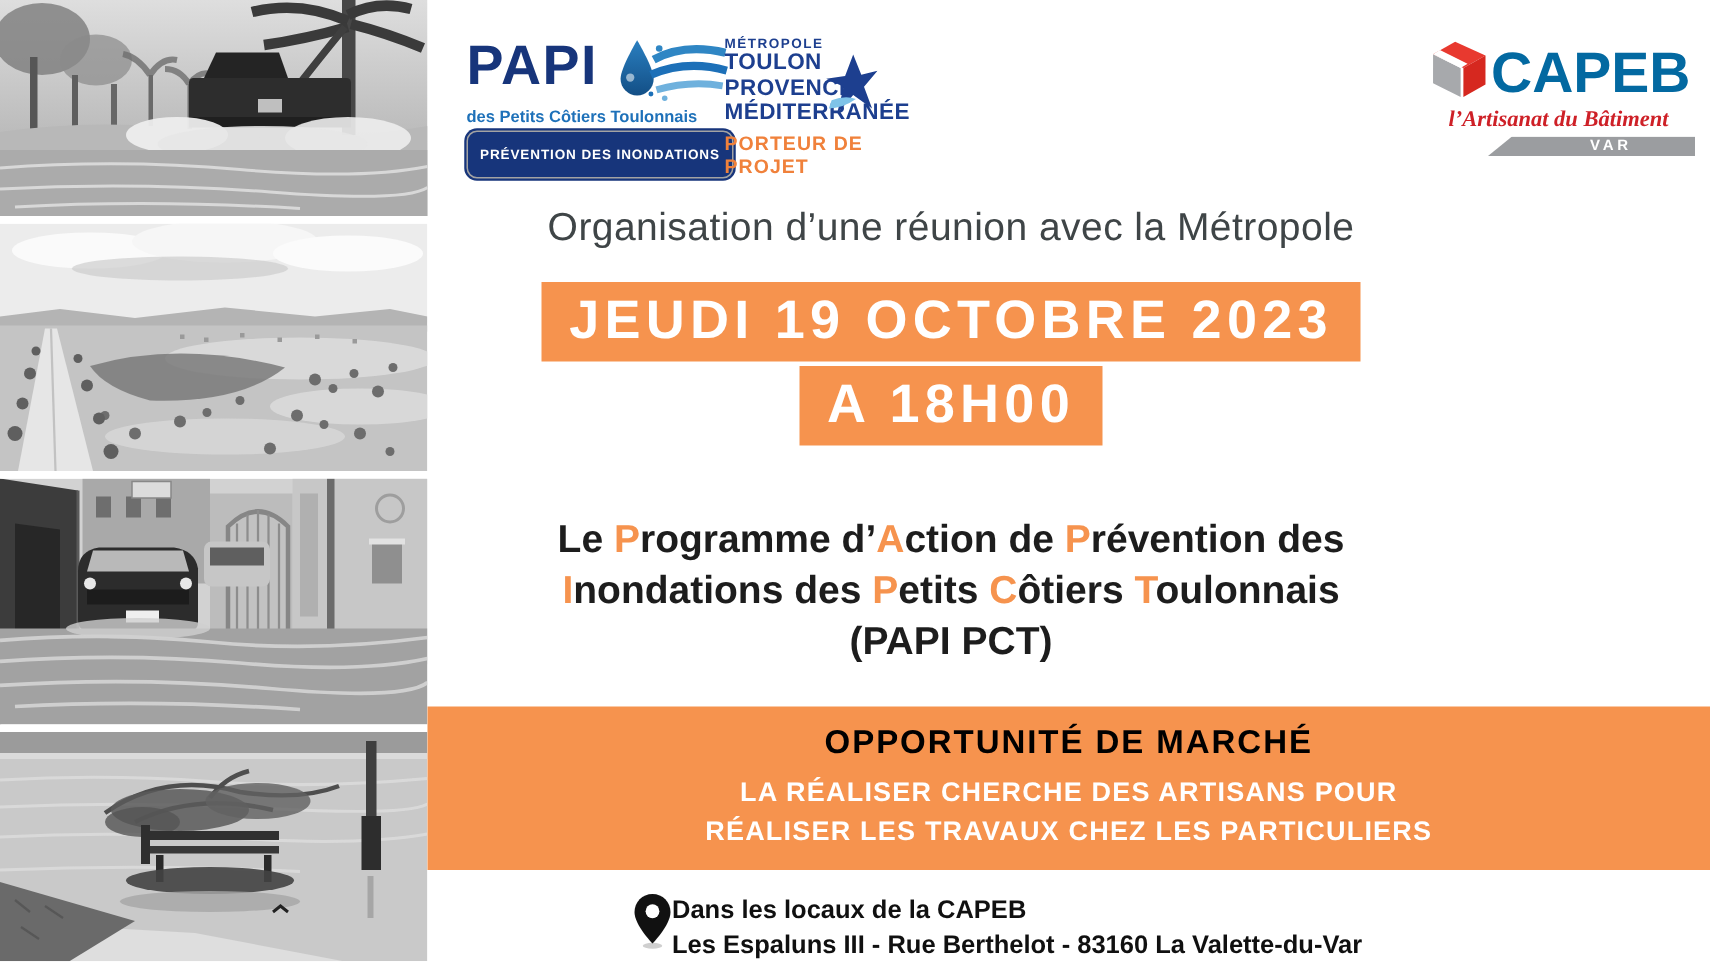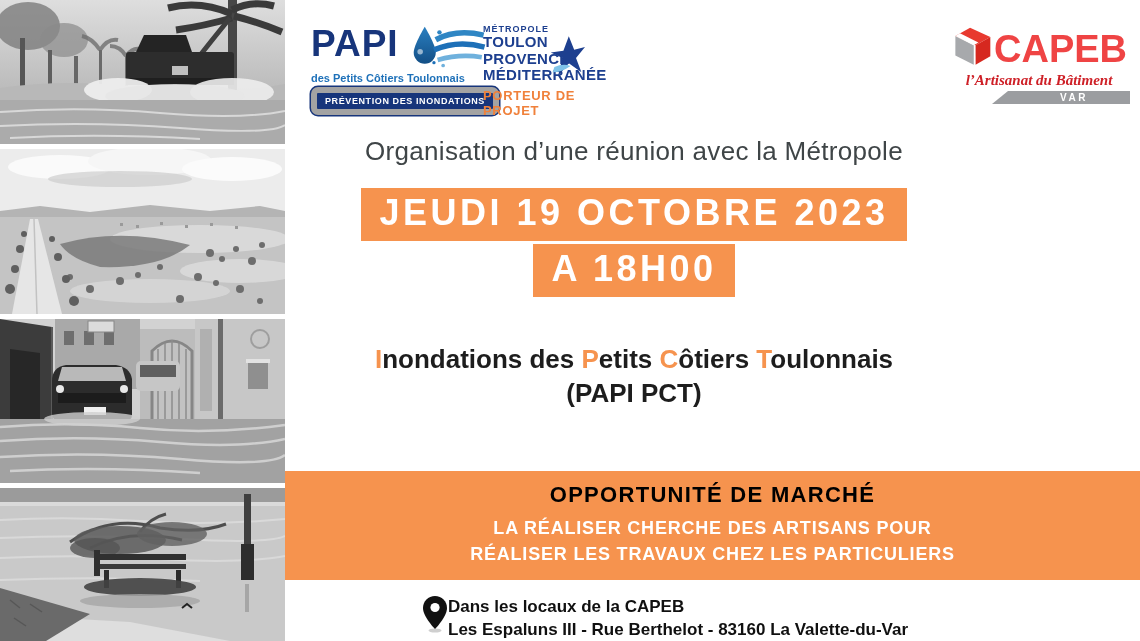--- a/index.html
+++ b/index.html
@@ -11,30 +11,30 @@
   .photo{width:285px;overflow:hidden;}
   .photo svg{display:block;}
   
   .main{position:absolute;left:285px;top:12px;width:698px;height:641px;}
   
   .papi-logo{position:absolute;left:26px;top:12px;width:175px;}
   .papi-row{display:flex;align-items:flex-start;}
   .papi-title{font-size:37px;font-weight:bold;color:#17357B;line-height:40px;letter-spacing:1px;}
   .papi-subtitle{font-size:11px;font-weight:bold;color:#1E71B9;white-space:nowrap;margin-top:0px;}
   .papi-pill{margin-top:3px;display:inline-block;background:#17357B;color:#fff;font-size:9px;
-             font-weight:bold;letter-spacing:.6px;padding:3px 8px;border-radius:7px;
-             border:6px solid #a3a3a3;box-shadow:0 0 0 1.5px #17357B;white-space:nowrap;}
+             font-weight:bold;letter-spacing:.6px;padding:10px 8px;border-radius:7px;
+             border:1px solid #a3a3a3;box-shadow:0 0 0 1.5px #17357B;white-space:nowrap;}
   .tpm-logo{position:absolute;left:198px;top:12px;width:130px;color:#1D3F8F;}
   .tpm-kicker{font-size:9px;font-weight:bold;letter-spacing:1px;}
   .tpm-line{font-size:15px;font-weight:bold;line-height:16.5px;letter-spacing:.3px;white-space:nowrap;}
   .tpm-tagline{font-size:13px;font-weight:bold;color:#F0813B;letter-spacing:.7px;margin-top:4px;}
   .tpm-star{position:absolute;left:66px;top:12px;}
   .capeb-logo{position:absolute;left:663px;top:14px;width:182px;}
   .capeb-row{display:flex;align-items:center;}
-  .capeb-name{font-size:38px;font-weight:bold;color:#ef4444;line-height:40px;letter-spacing:0;}
+  .capeb-name{font-size:38px;font-weight:bold;color:#0369a1;line-height:40px;letter-spacing:0;}
   .capeb-tagline{font-size:15px;font-weight:bold;font-style:italic;
                  font-family:"Liberation Serif",serif;color:#CE2027;text-align:center;margin-top:0;}
   .capeb-strip{margin-top:2px;margin-left:44px;background:#9B9DA0;height:13px;color:#fff;
                font-size:10px;font-weight:bold;letter-spacing:2.5px;text-align:center;
                line-height:13px;padding-left:26px;clip-path:polygon(16px 0,100% 0,100% 100%,0 100%);}
   
   .intro{position:absolute;top:124px;left:0;width:100%;text-align:center;font-size:26px;
          color:#3F4547;letter-spacing:.3px;}
   .banner-wrap{position:absolute;left:0;width:100%;text-align:center;border-radius:24px;}
   .banner{display:inline-block;background:#F6934E;color:#fff;font-weight:bold;font-size:36px;
@@ -309,20 +309,21 @@
     <div class="intro">Organisation d’une réunion avec la Métropole</div>
 
     <div class="banner-wrap banner-date">
       <div class="banner">JEUDI 19 OCTOBRE 2023</div>
     </div>
     <div class="banner-wrap banner-time">
       <div class="banner">A 18H00</div>
     </div>
 
     <div class="program">
+      <div><span>Le </span><span class="hl">P</span><span>rogramme d’</span><span class="hl">A</span><span>ction de </span><span class="hl">P</span><span>révention des</span></div>
       <div><span class="hl">I</span><span>nondations des </span><span class="hl">P</span><span>etits </span><span class="hl">C</span><span>ôtiers </span><span class="hl">T</span><span>oulonnais</span></div>
       <div>(PAPI PCT)</div>
     </div>
 
     <div class="band">
       <div class="band-heading">OPPORTUNITÉ DE MARCHÉ</div>
       <div class="band-line first">LA RÉALISER CHERCHE DES ARTISANS POUR</div>
       <div class="band-line">RÉALISER LES TRAVAUX CHEZ LES PARTICULIERS</div>
     </div>
 

